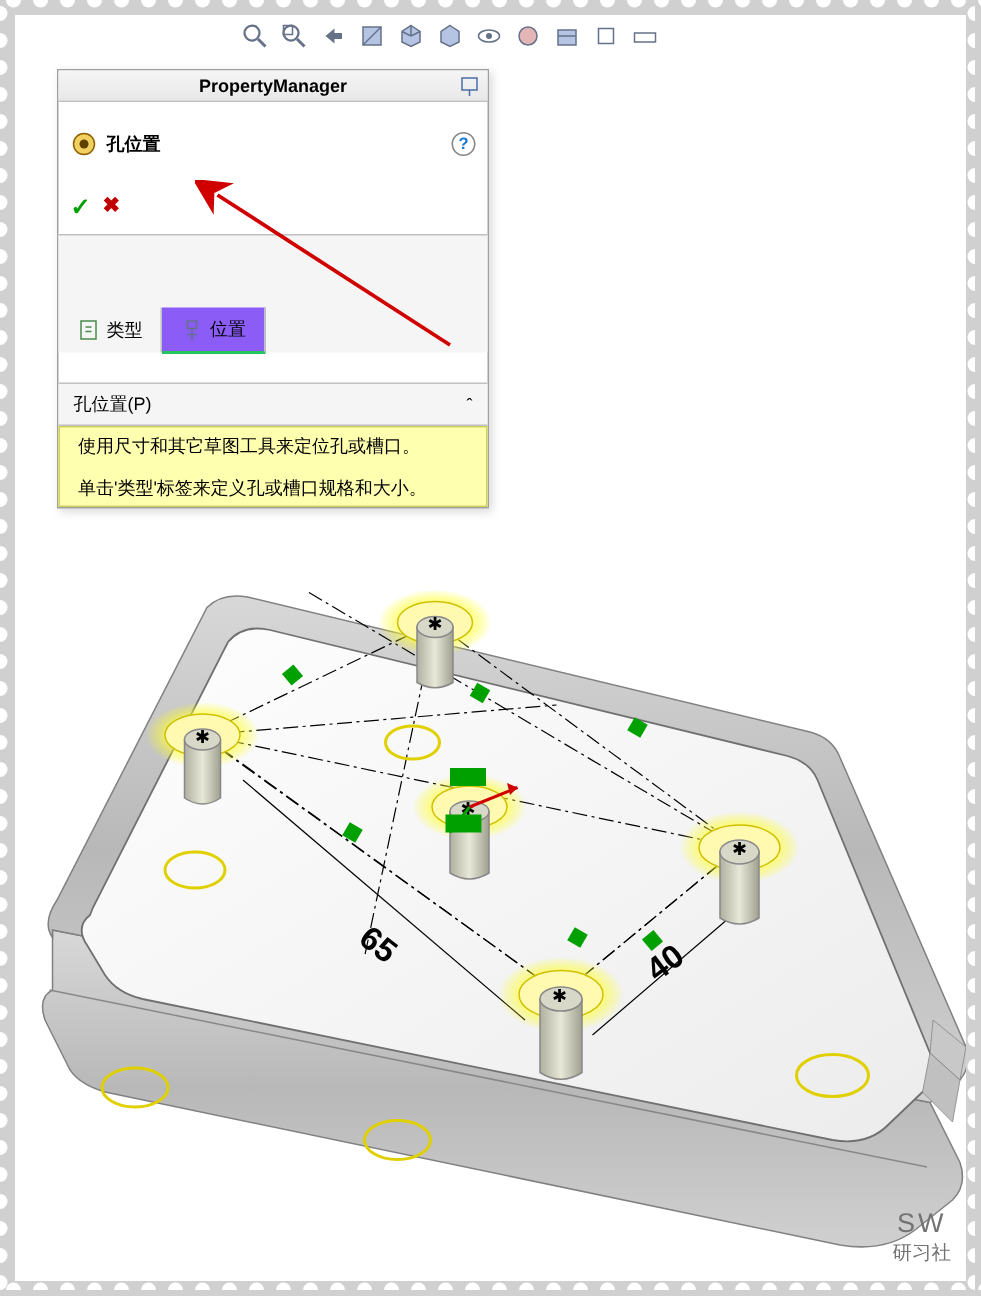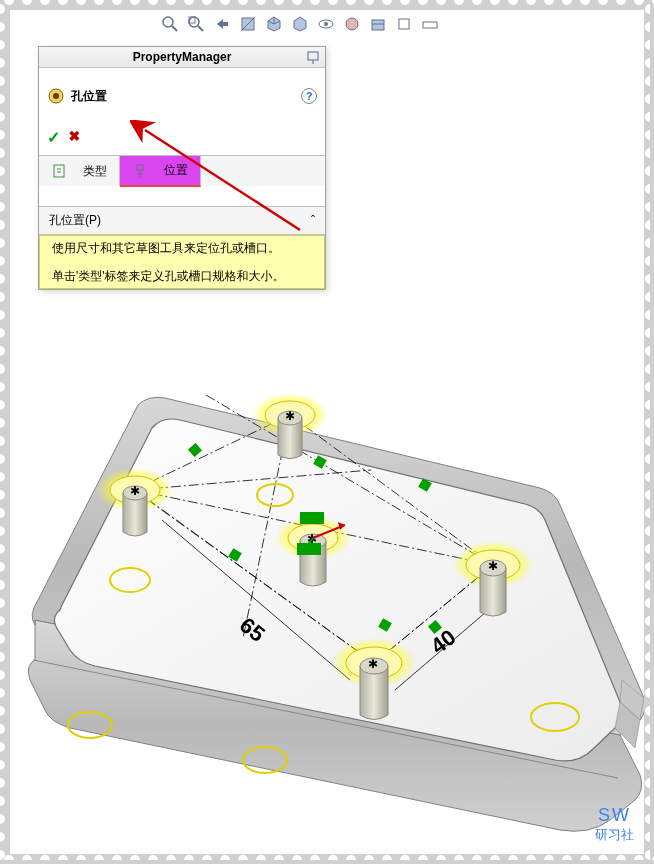--- a/index.html
+++ b/index.html
@@ -97,27 +97,28 @@
 .x-icon { color: #c00000; font-size: 14px; font-weight: bold; }
 .tabs {
   display: flex;
   border-top: 1px solid #c0c0c0;
   background: #f5f5f5;
 }
 .tab {
   padding: 6px 12px;
   display: flex;
   align-items: center;
-  gap: 16px;
+  gap: 4px;
   border-right: 1px solid #c0c0c0;
   cursor: pointer;
+  margin-top: 48px;
 }
 .tab.active {
-  background: #d946ef;
-  border-bottom: 2px solid #ef4444;
+  background: #8b5cf6;
+  border-bottom: 2px solid #22c55e;
   margin-bottom: -1px;
 }
 .section-header {
   background: #f5f5f5;
   border-top: 1px solid #c0c0c0;
   border-bottom: 1px solid #c0c0c0;
   padding: 5px 10px;
   display: flex;
   justify-content: space-between;
   align-items: center;
@@ -140,21 +141,21 @@
 }
 .viewport {
   position: absolute;
   inset: 0;
   z-index: 1;
 }
 .watermark {
   position: absolute;
   bottom: 20px;
   right: 20px;
-  color: #3b82f6;
+  color: #737373;
   font-size: 13px;
   text-align: center;
   z-index: 2;
 }
 .watermark .sw { font-size: 18px; letter-spacing: 2px; }
 </style>
 </head>
 <body>
 
 <svg class="stamp-border" width="654" height="864">

